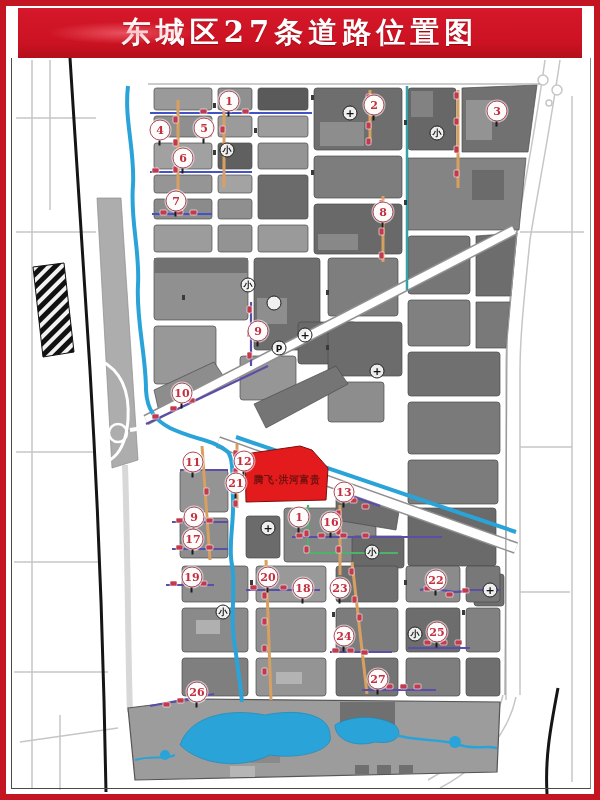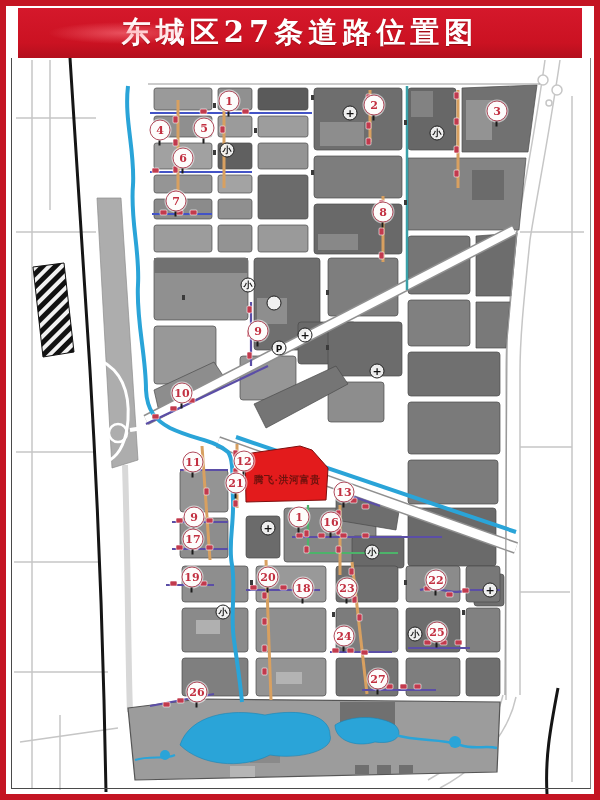--- a/index.html
+++ b/index.html
@@ -345,21 +345,21 @@
         <div class="marker" style="left: 344px; top: 492px;">13</div>
         <div class="marker" style="left: 194px; top: 517px;">9</div>
         <div class="marker" style="left: 299px; top: 517px;">1</div>
         <div class="marker" style="left: 331px; top: 522px; text-align: center;">16</div>
         <div class="marker" style="left: 193px; top: 539px;">17</div>
         <div class="marker" style="left: 303px; top: 548px; margin-top: 40px;">18</div>
         <div class="marker" style="left: 192px; top: 577px;">19</div>
         <div class="marker" style="left: 268px; top: 577px;">20</div>
         <div class="marker" style="left: 236px; top: 483px;">21</div>
         <div class="marker" style="left: 436px; top: 580px;">22</div>
-        <div class="marker" style="left: 347px; top: 588px;">23</div>
+        <div class="marker" style="left: 340px; top: 588px;">23</div>
         <div class="marker" style="left: 344px; top: 636px;">24</div>
         <div class="marker" style="left: 437px; top: 632px;">25</div>
         <div class="marker" style="left: 197px; top: 692px;">26</div>
         <div class="marker" style="left: 378px; top: 679px;">27</div>
       </div>
     <div>
         <div class="poi" style="left: 227px; top: 150px;">小</div>
         <div class="poi" style="left: 437px; top: 133px;">小</div>
         <div class="poi" style="left: 248px; top: 285px;">小</div>
         <div class="poi" style="left: 372px; top: 552px;">小</div>

